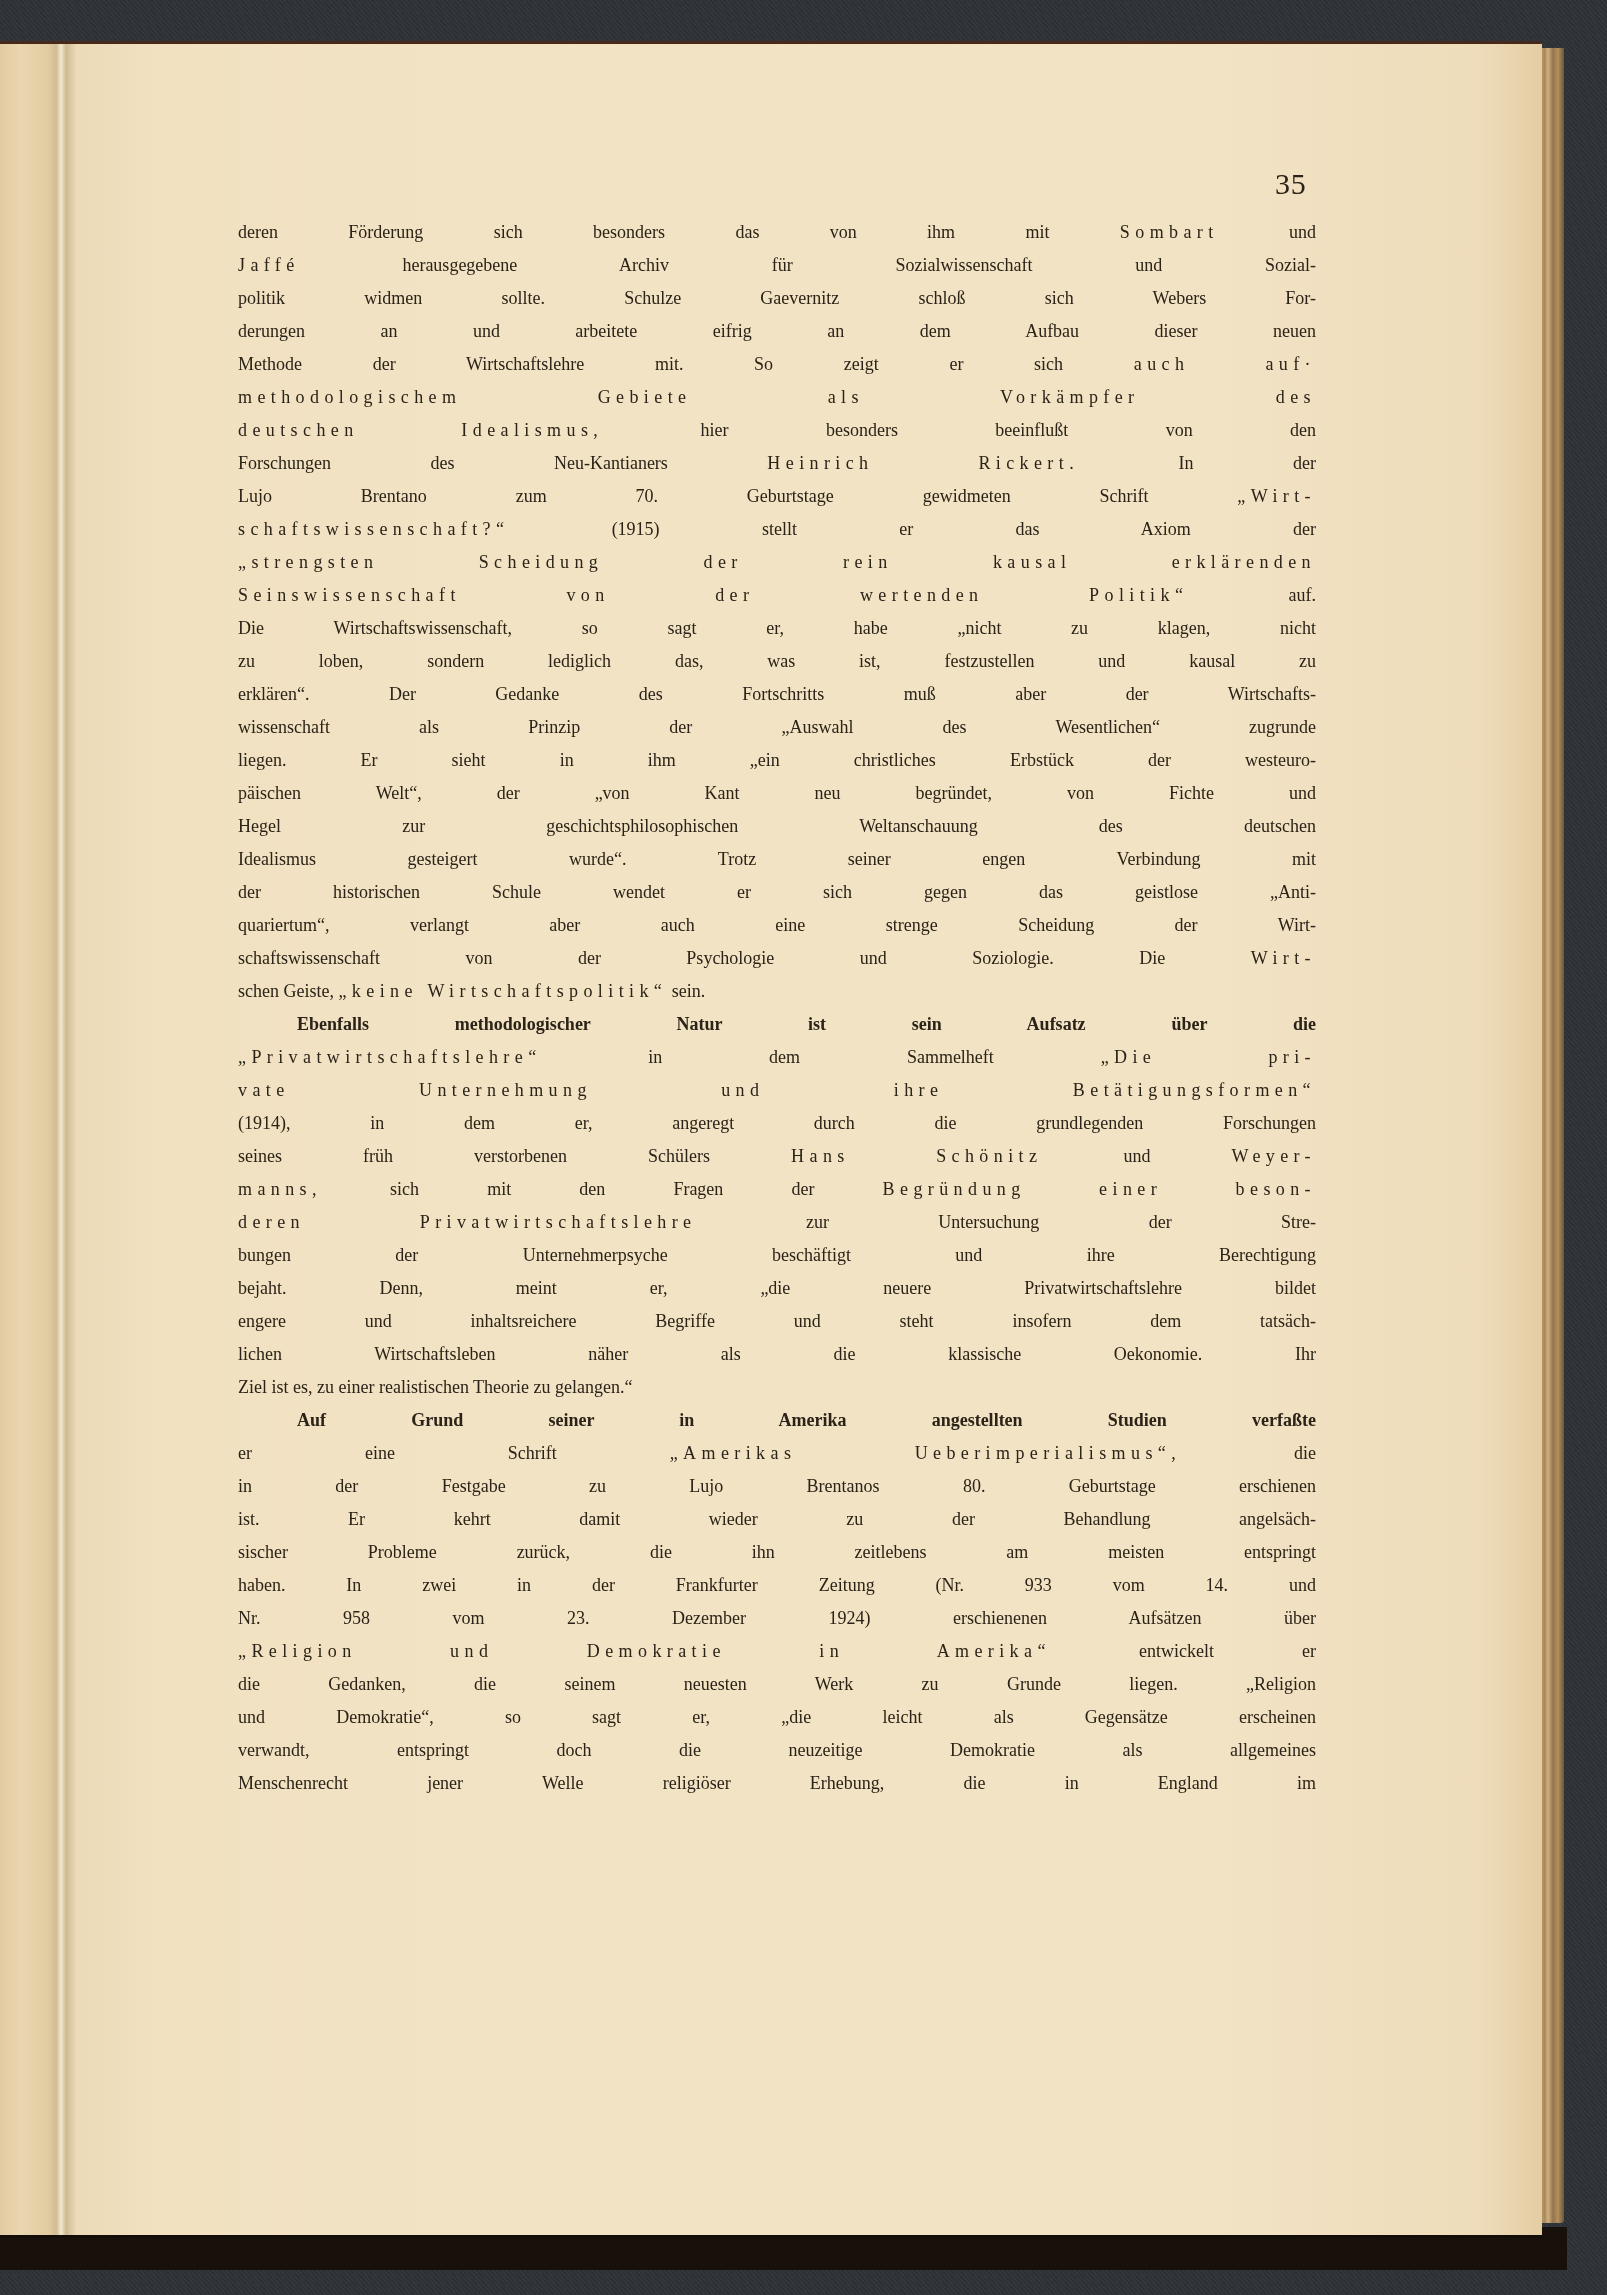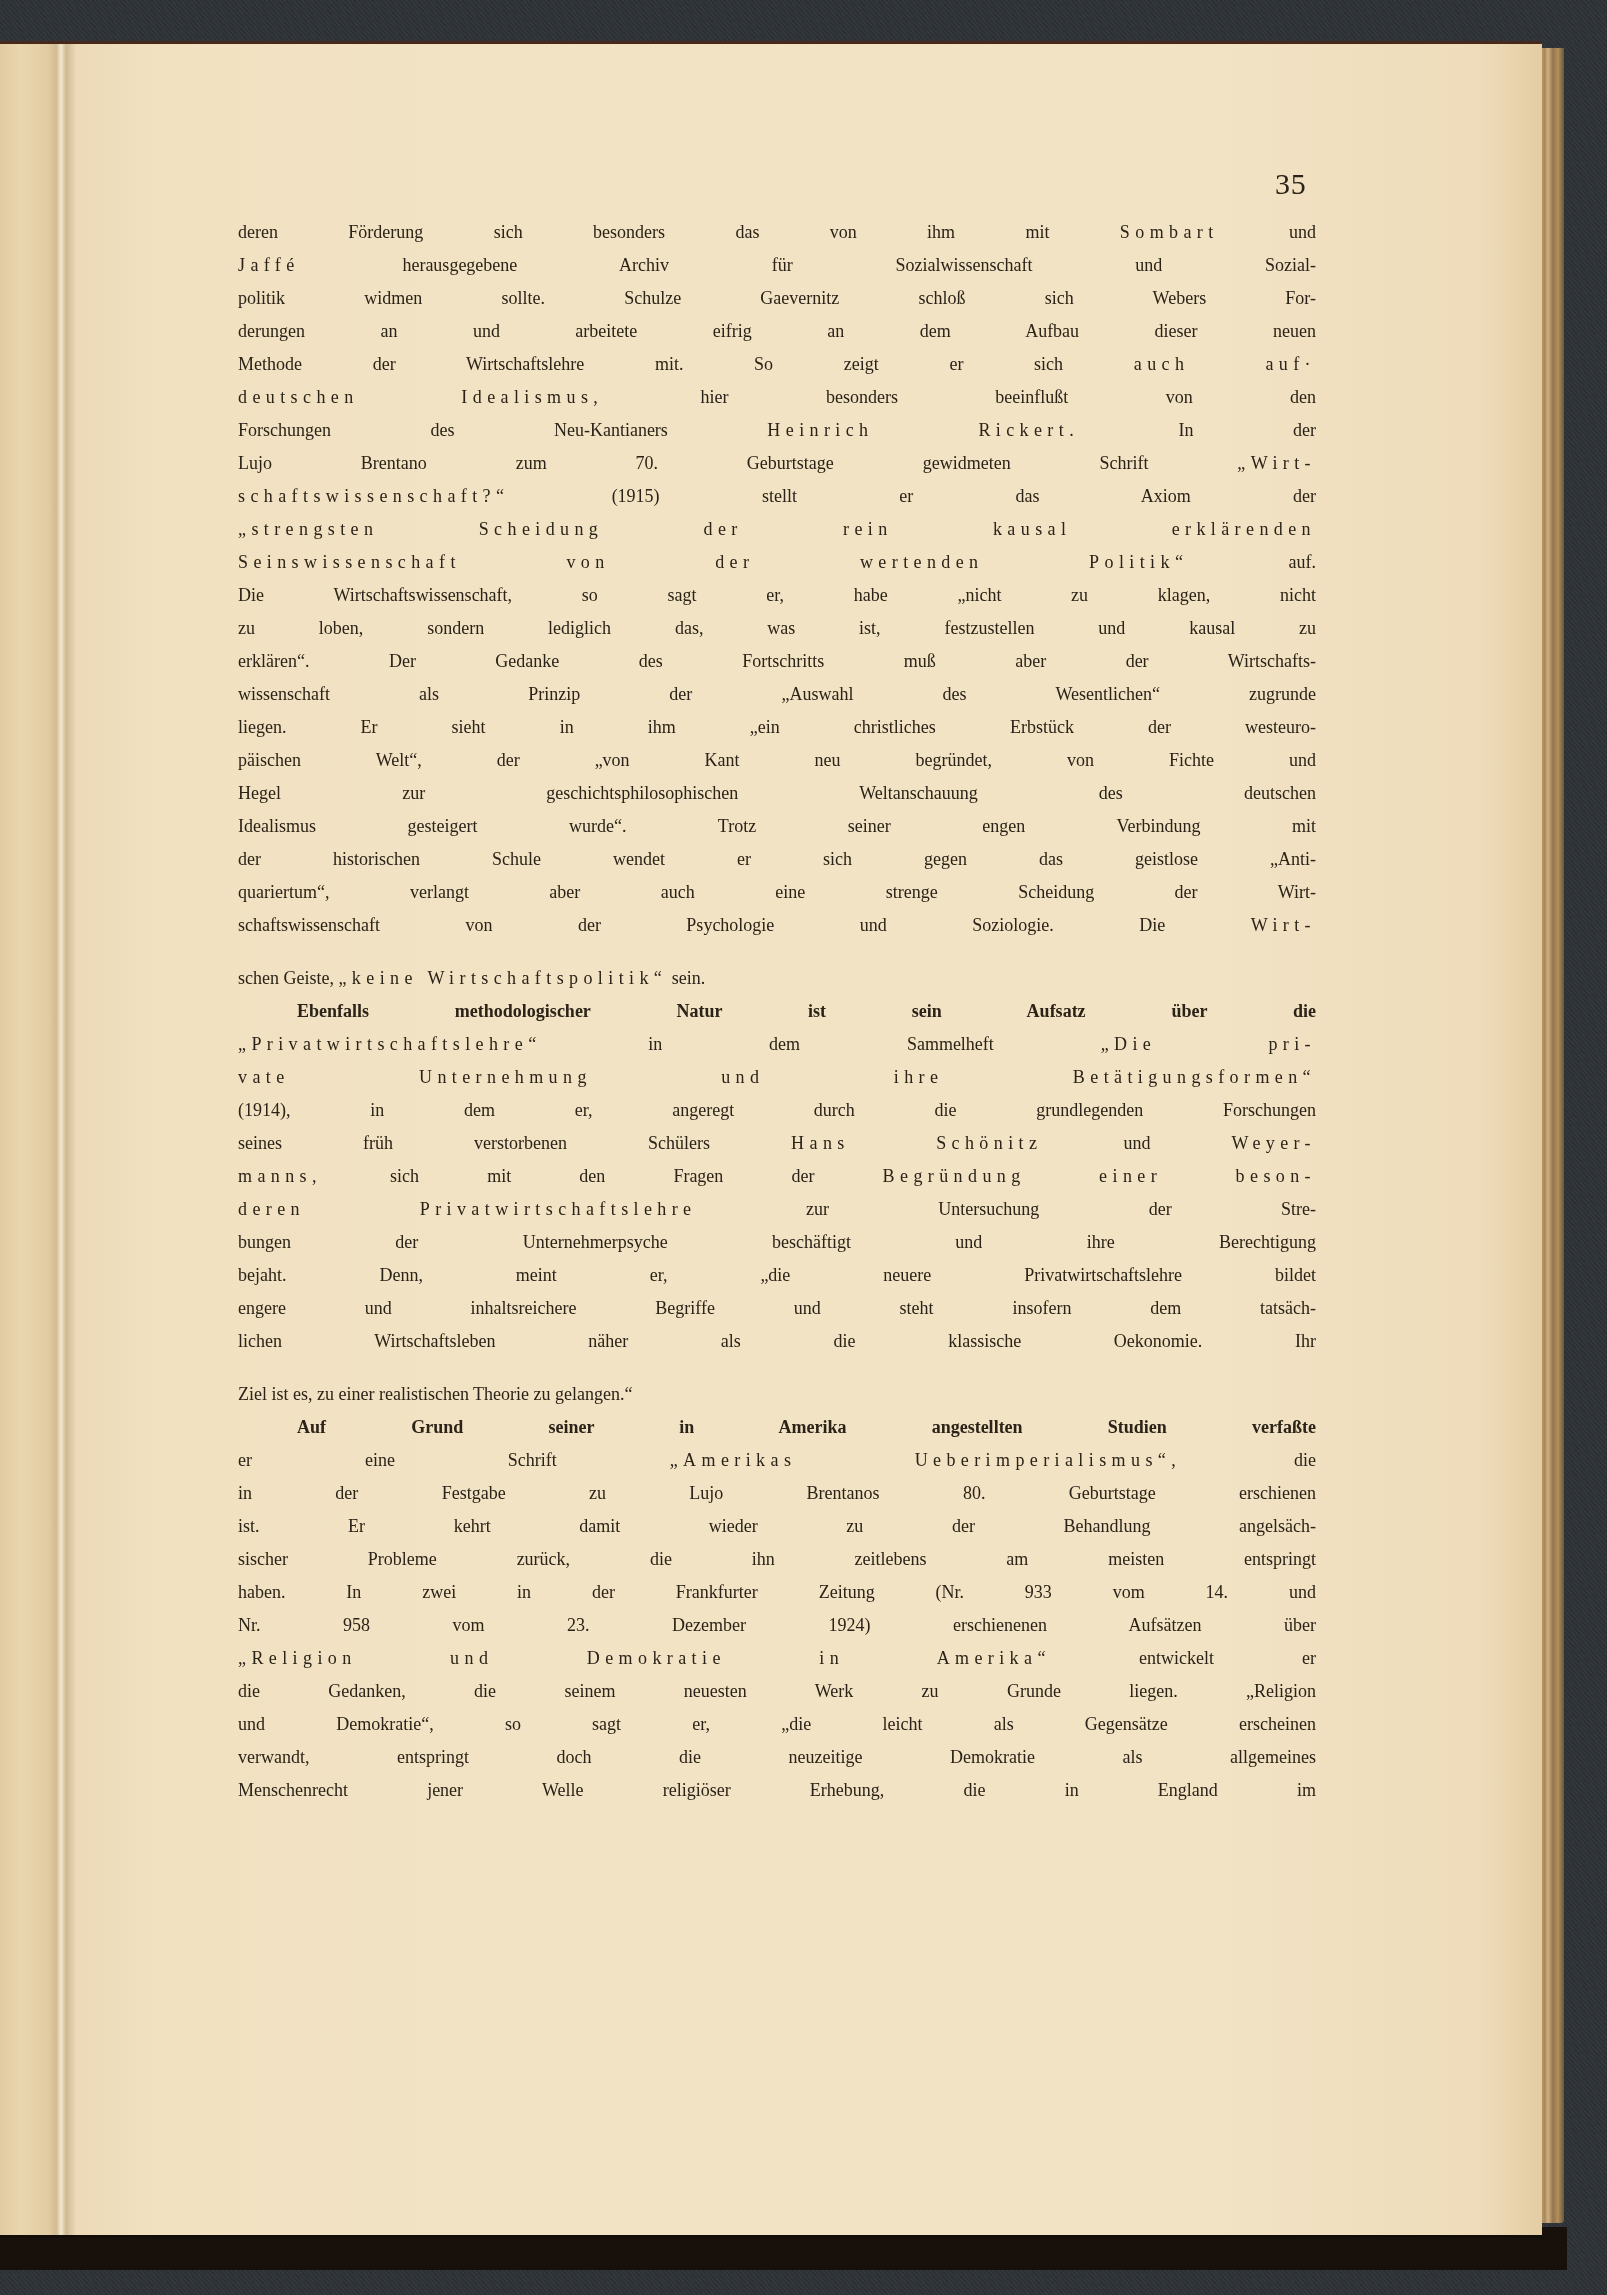--- a/index.html
+++ b/index.html
@@ -69,39 +69,40 @@
     width: 1078px;
     font-size: 18px;
     line-height: 33px;
     color: var(--ink, #2b2317);
   }
   .line {
     text-align: justify;
     text-align-last: justify;
     white-space: normal;
   }
-  .line.para-end { text-align-last: left; margin-top: 20px; }
+  .line.para-end { text-align-last: left; }
   .line.indent { text-indent: 59px; font-weight: bold; }
   .sp { letter-spacing: 0.30em; }
 </style>
 </head>
 <body>
 
 <div class="scan">
   <div class="cover-strip"></div>
   <div class="page-stack"></div>
   <div class="page">
     <div class="crease"></div>
     <div class="page-number">35</div>
     <div class="text-block">
         <div class="line"><span>deren Förderung sich besonders das von ihm mit </span><span class="sp">Sombart</span><span> und</span></div>
         <div class="line"><span class="sp">Jaffé</span><span> herausgegebene Archiv für Sozialwissenschaft und Sozial-</span></div>
         <div class="line"><span>politik widmen sollte. Schulze Gaevernitz schloß sich Webers For-</span></div>
         <div class="line"><span>derungen an und arbeitete eifrig an dem Aufbau dieser neuen</span></div>
         <div class="line"><span>Methode der Wirtschaftslehre mit. So zeigt er sich </span><span class="sp">auch auf·</span></div>
+        <div class="line"><span class="sp">methodologischem Gebiete als Vorkämpfer des</span></div>
         <div class="line"><span class="sp">deutschen Idealismus,</span><span> hier besonders beeinflußt von den</span></div>
         <div class="line"><span>Forschungen des Neu-Kantianers </span><span class="sp">Heinrich Rickert.</span><span> In der</span></div>
         <div class="line"><span>Lujo Brentano zum 70. Geburtstage gewidmeten Schrift </span><span class="sp">„Wirt-</span></div>
         <div class="line"><span class="sp">schaftswissenschaft?“</span><span> (1915) stellt er das Axiom der</span></div>
         <div class="line"><span class="sp">„strengsten Scheidung der rein kausal erklärenden</span></div>
         <div class="line"><span class="sp">Seinswissenschaft von der wertenden Politik“</span><span> auf.</span></div>
         <div class="line"><span>Die Wirtschaftswissenschaft, so sagt er, habe „nicht zu klagen, nicht</span></div>
         <div class="line"><span>zu loben, sondern lediglich das, was ist, festzustellen und kausal zu</span></div>
         <div class="line"><span>erklären“. Der Gedanke des Fortschritts muß aber der Wirtschafts-</span></div>
         <div class="line"><span>wissenschaft als Prinzip der „Auswahl des Wesentlichen“ zugrunde</span></div>

